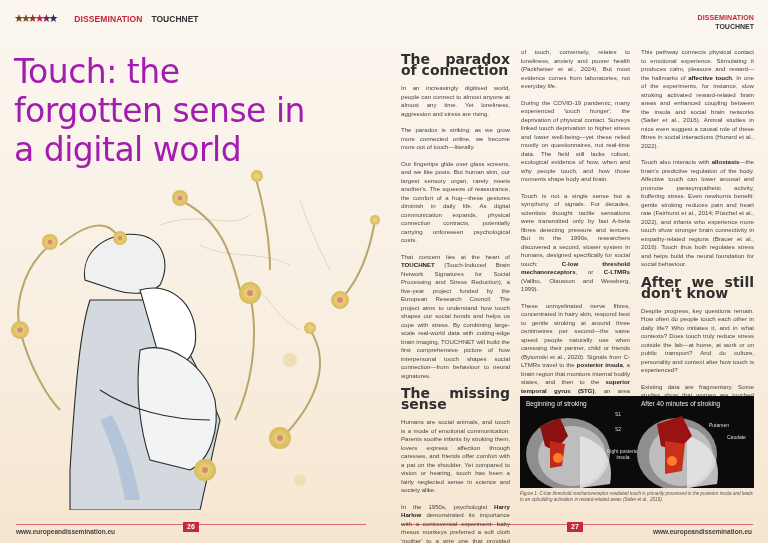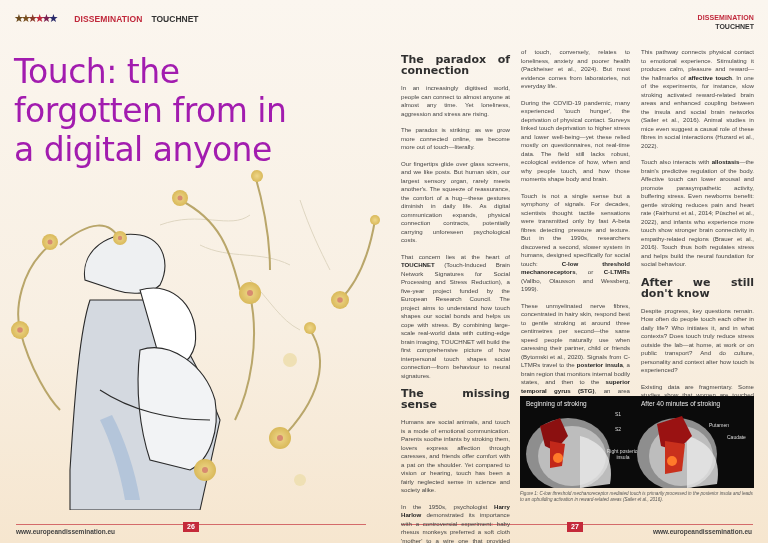--- a/index.html
+++ b/index.html
@@ -30,21 +30,21 @@
     font-family: "DejaVu Sans", sans-serif; font-weight: normal;
     font-size: 33px; line-height: 39px; color: #a21caf; letter-spacing: -0.5px;
   }
 
   
   .illus { position: absolute; left: 0; top: 170px; width: 390px; height: 340px; }
 
   
   .col { position: absolute; font-size: 6.1px; line-height: 8.5px; color: #444; text-align: justify; }
   .col p { margin-bottom: 8px; }
-  .col h2 { font-family: "DejaVu Sans", sans-serif; font-size: 11px; line-height: 11px; color: #2f2f2f; font-weight: bold; margin: 6px 0 8px; }
+  .col h2 { font-family: "DejaVu Sans", sans-serif; font-size: 14px; line-height: 11px; color: #2f2f2f; font-weight: bold; margin: 6px 0 8px; }
   .col b { color: #222; }
   .c1 { left: 401px; top: 48px; width: 109px; }
   .c2 { left: 521px; top: 48px; width: 109px; }
   .c3 { left: 641px; top: 48px; width: 113px; }
 
   
   .figure { position: absolute; left: 520px; top: 396px; width: 234px; height: 92px; background: #0b0b0b; overflow: hidden; }
   .fig-half { position: absolute; top: 0; width: 117px; height: 92px; }
   .fig-label { position: absolute; top: 4px; font-size: 6.5px; color: #eaeaea; }
   .fig-annot { position: absolute; font-size: 5px; color: #dcdcdc; line-height: 6px; text-align: center; }
@@ -71,22 +71,22 @@
           <span style="color:#c0283b">★</span>
           <span style="color:#7a2050">★</span>
           <span style="color:#2a2a6a">★</span>
       </div>
       <span class="hdr-brand">DISSEMINATION</span>
       <span class="hdr-sub">TOUCHNET</span>
     </div>
 
     <h1 class="title">
       <span>Touch: the</span><br>
-      <span>forgotten from in</span><br>
-      <span>a digital anyone</span>
+      <span>forgotten sense in</span><br>
+      <span>a digital world</span>
     </h1>
 
     <svg class="illus" viewBox="0 0 390 340">
       <defs>
         <radialGradient id="neu" cx="50%" cy="50%" r="50%">
           <stop offset="0%" stop-color="#efd78a"></stop>
           <stop offset="100%" stop-color="#d9b95a"></stop>
         </radialGradient>
       </defs>
 

